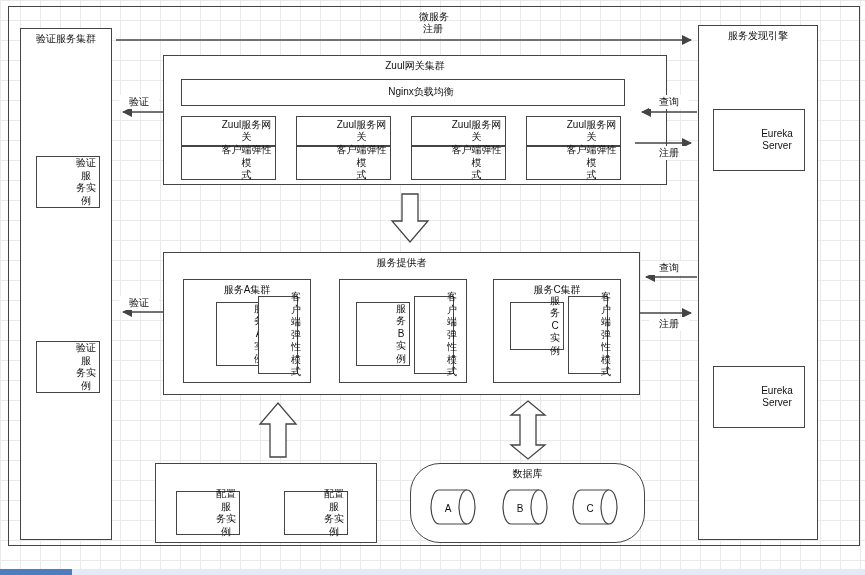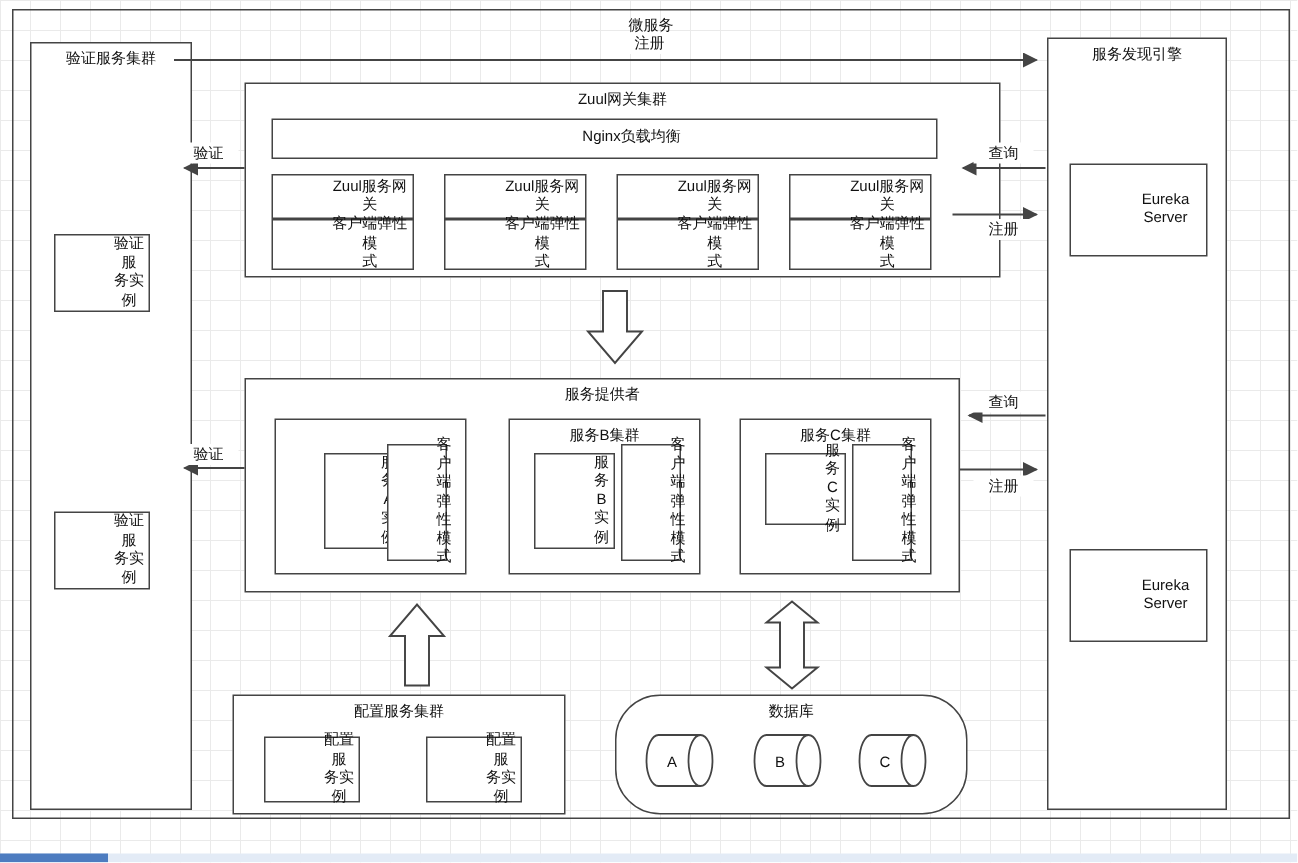--- a/index.html
+++ b/index.html
@@ -36,21 +36,21 @@
 </style>
 </head>
 <body>
 
 <div class="canvas">
 
   <div class="box transparent" style="left:8px; top:6px; width:852px; height:540px;">
     <div class="box-title">微服务</div>
   </div>
 
-  <div class="box" style="left:20px; top:28px; width:108px; height:512px;">
+  <div class="box" style="left:20px; top:28px; width:92px; height:512px;">
     <div class="box-title">验证服务集群</div>
     <div class="cell" style="left:15px; top:127px; width:64px; height:52px;">
       <span>验证服
 务实例</span>
     </div>
     <div class="cell" style="left:15px; top:312px; width:64px; height:52px;">
       <span>验证服
 务实例</span>
     </div>
   </div>
@@ -103,34 +103,34 @@
     <div class="cell" style="left:362px; top:90px; width:95px; height:34px;">
       <span>客户端弹性模
 式</span>
     </div>
   </div>
 
   <div class="box" style="left:163px; top:252px; width:477px; height:143px;">
     <div class="box-title">服务提供者</div>
 
     <div class="box" style="left:19px; top:26px; width:128px; height:104px;">
+      <div class="box-title">服务A集群</div>
       <div class="cell" style="left:32px; top:22px; width:50px; height:64px;">
         <span>服务A
 实例</span>
       </div>
       <div class="cell" style="left:74px; top:16px; width:40px; height:78px;">
         <span>客户
 端弹
 性模
 式</span>
       </div>
     </div>
 
     <div class="box" style="left:175px; top:26px; width:128px; height:104px;">
-      <div class="box-title">服务B集群</div>
       <div class="cell" style="left:16px; top:22px; width:54px; height:64px;">
         <span>服务B
 实例</span>
       </div>
       <div class="cell" style="left:74px; top:16px; width:40px; height:78px;">
         <span>客户
 端弹
 性模
 式</span>
       </div>
@@ -145,21 +145,20 @@
       <div class="cell" style="left:74px; top:16px; width:40px; height:78px;">
         <span>客户
 端弹
 性模
 式</span>
       </div>
     </div>
   </div>
 
   <div class="box" style="left:155px; top:463px; width:222px; height:80px;">
-    <div class="box-title">配置服务集群</div>
     <div class="cell" style="left:20px; top:27px; width:64px; height:44px;">
       <span>配置服
 务实例</span>
     </div>
     <div class="cell" style="left:128px; top:27px; width:64px; height:44px;">
       <span>配置服
 务实例</span>
     </div>
   </div>
 

